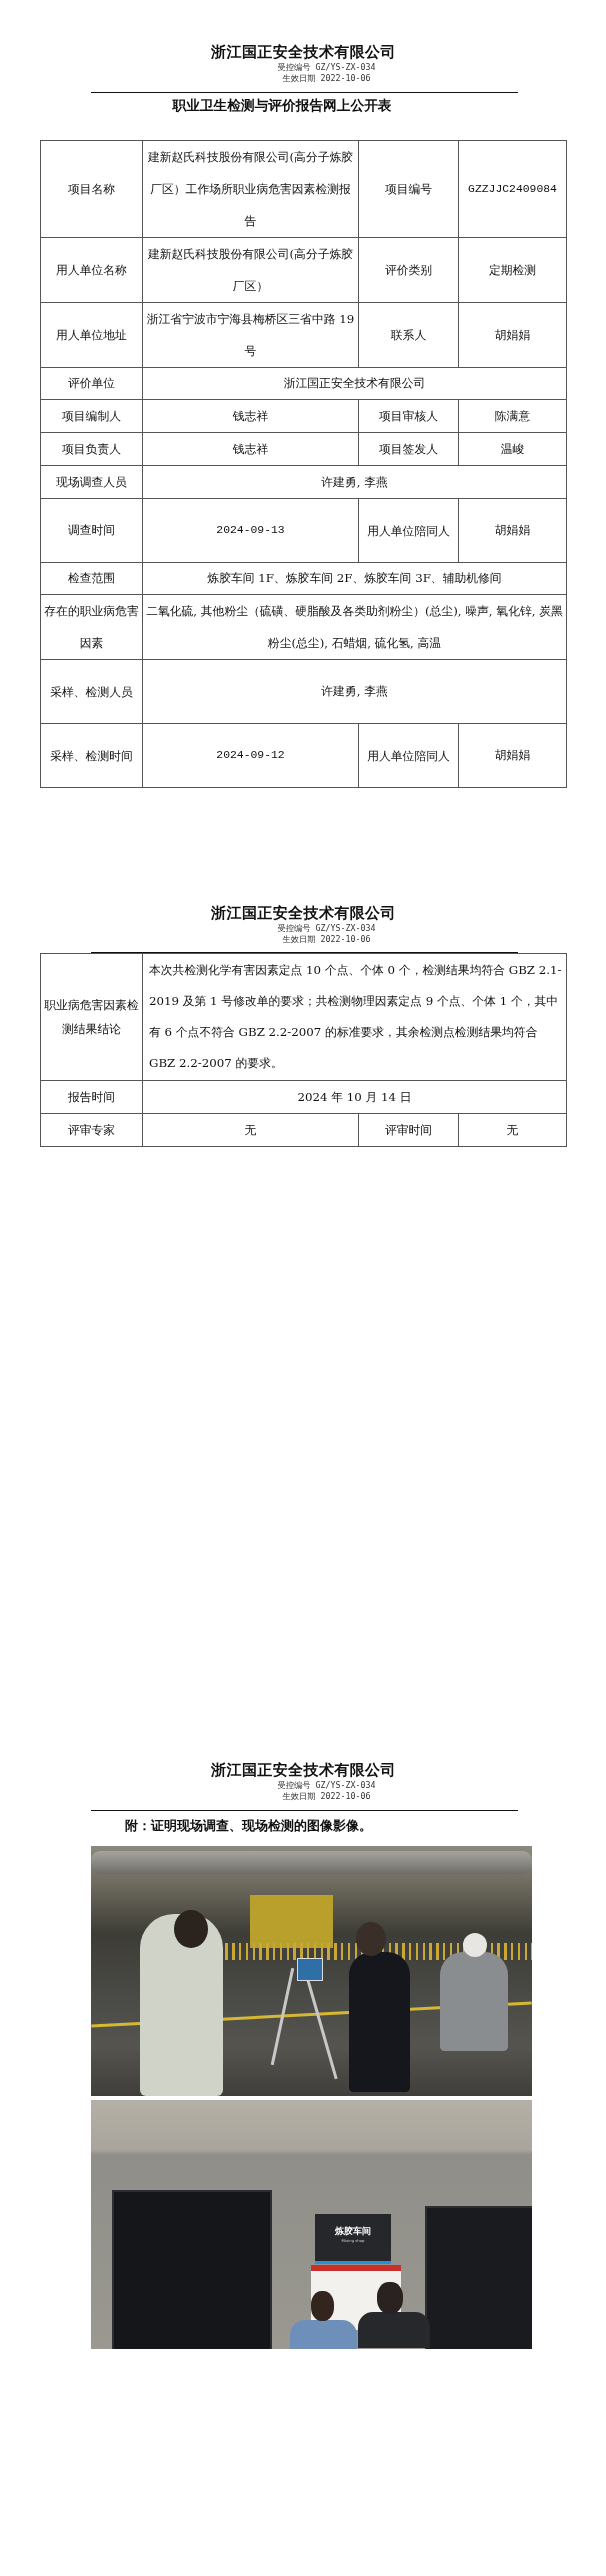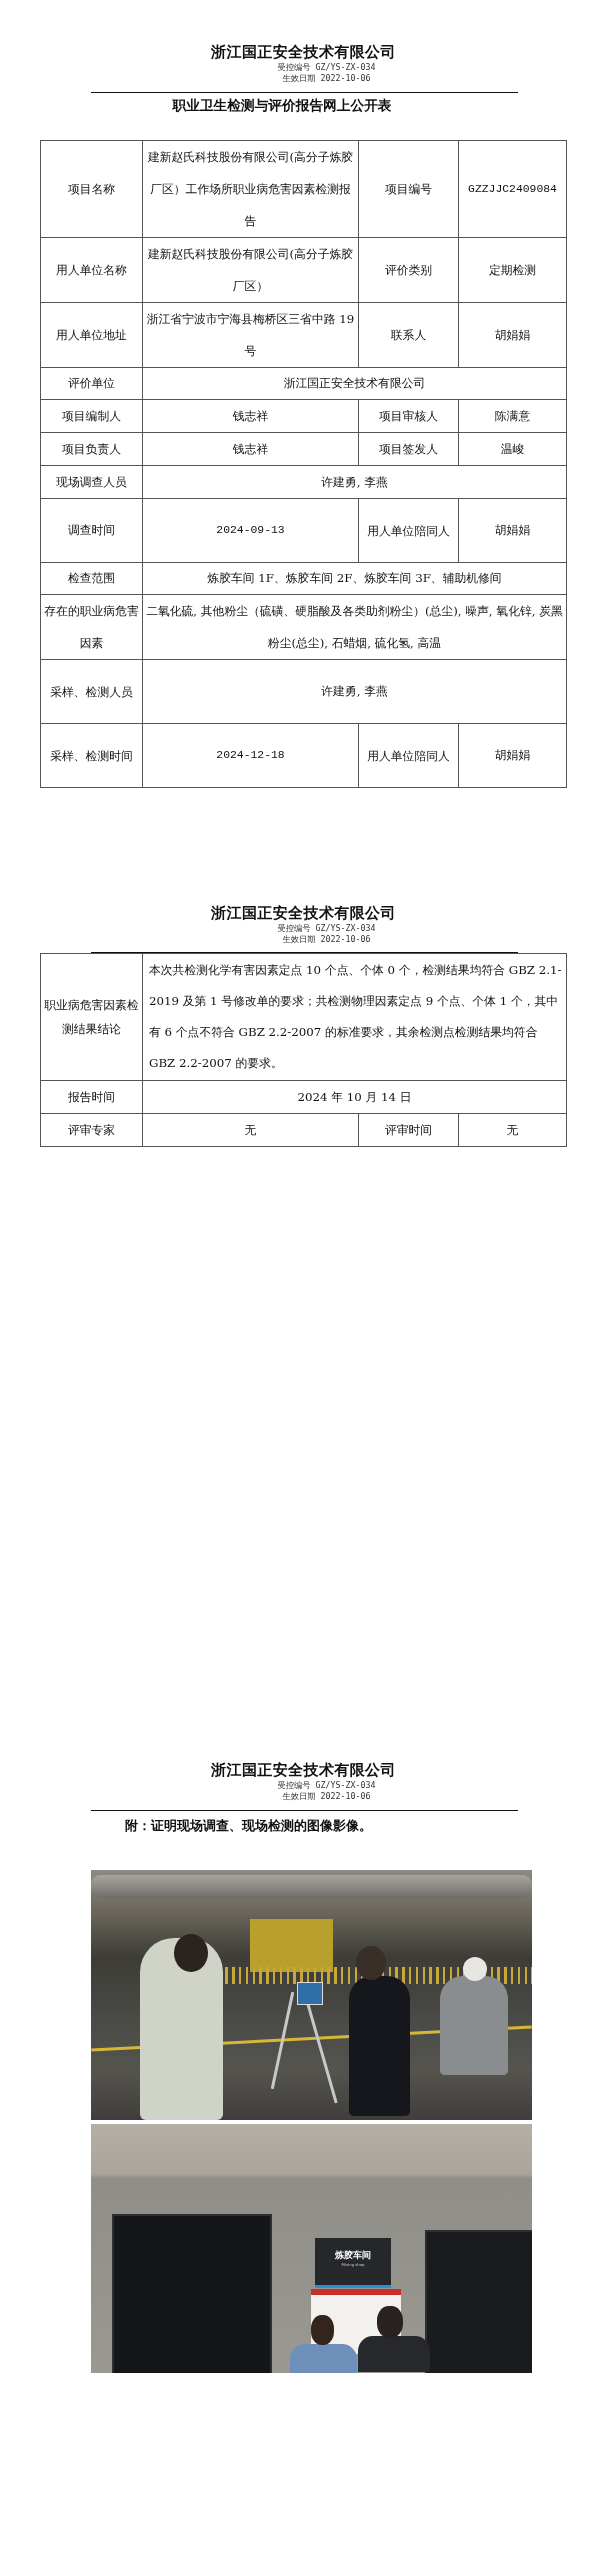--- a/index.html
+++ b/index.html
@@ -7,21 +7,21 @@
   .page-header { position:absolute; left:0; width:607px; text-align:center; }
   .company { font-size:15px; font-weight:bold; letter-spacing:0.4px; line-height:20px; }
   .ctrl { font-size:8.3px; line-height:10.6px; color:#333; font-family:"DejaVu Sans Mono","Liberation Mono",monospace;margin-left:46px; }
   .hr { position:absolute; left:91px; width:427px; height:0; border-top:1.1px solid #111; }
   .doc-title { position:absolute; left:0; width:564px; text-align:center; font-size:13.7px; font-weight:bold; }
   table.form { position:absolute; border-collapse:collapse; table-layout:fixed; font-size:11.8px; }
   table.form td { border:0.8px solid #555; text-align:center; vertical-align:middle; padding:0 3px; line-height:21px; }
   .mono { font-family:"Liberation Mono","DejaVu Sans Mono",monospace; font-size:11.4px; }
   .leftalign { text-align:left !important; padding-left:6px !important; }
   .appendix { position:absolute; left:91px; font-size:13px; font-weight:bold;padding-left:34px; }
-  .photo { position:absolute; overflow:hidden;margin-top:24px; }
+  .photo { position:absolute; overflow:hidden; }
   
   .p1 { left:91px; top:1846px; width:441px; height:250px; background:linear-gradient(180deg,#8c8a80 0%,#6e6a5e 15%,#3d3c36 35%,#4a4a46 60%,#55544f 80%,#3f3e3a 100%); }
   .p1 .pipe { position:absolute; left:0; top:4.6px; width:441px; height:23px; background:linear-gradient(180deg,#a6a49a,#8b8a84,#6d6c66); border-radius:9px; }
   .p1 .rail { position:absolute; left:114px; top:97px; width:328px; height:16.7px; background:repeating-linear-gradient(90deg,#c9a83a 0 2.3px,transparent 2.3px 6.8px); }
   .p1 .machine { position:absolute; left:159px; top:49px; width:83px; height:53px; background:#b9a02d; }
   .p1 .floor-line { position:absolute; left:0; top:167px; width:441px; height:3px; background:#d6b834; transform:rotate(-3deg); }
   .p1 .person1 { position:absolute; left:49px; top:68px; width:83px; height:182px; background:#cfd3c8; border-radius:34px 34px 6px 6px; }
   .p1 .head1 { position:absolute; left:83px; top:64px; width:34px; height:38px; background:#2a231e; border-radius:50%; }
   .p1 .person2 { position:absolute; left:258px; top:106px; width:61px; height:140px; background:#15171c; border-radius:23px 23px 4.6px 4.6px; }
   .p1 .head2 { position:absolute; left:265px; top:76px; width:30px; height:34px; background:#3a2e28; border-radius:50%; }
@@ -113,21 +113,21 @@
   <tr style="height:64px;">
     <td style="line-height:32px;margin-left:44px;">存在的职业病危害因素</td>
     <td colspan="3" style="line-height:32px;">二氧化硫, 其他粉尘（硫磺、硬脂酸及各类助剂粉尘）(总尘), 噪声, 氧化锌, 炭黑粉尘(总尘), 石蜡烟, 硫化氢, 高温</td>
   </tr>
   <tr style="height:64px;padding-left:48px;">
     <td style="line-height:32px;">采样、检测人员</td>
     <td colspan="3">许建勇, 李燕</td>
   </tr>
   <tr style="height:64px;">
     <td style="line-height:32px;">采样、检测时间</td>
-    <td class="mono">2024-12-18</td>
+    <td class="mono">2024-09-12</td>
     <td style="line-height:32px;">用人单位陪同人</td>
     <td>胡娟娟</td>
   </tr>
 </tbody>
   </table>
 
 <div class="page-header" style="top:903px;">
   <div class="company">浙江国正安全技术有限公司</div>
   <div class="ctrl">受控编号 GZ/YS-ZX-034</div>
   <div class="ctrl">生效日期 2022-10-06</div>

